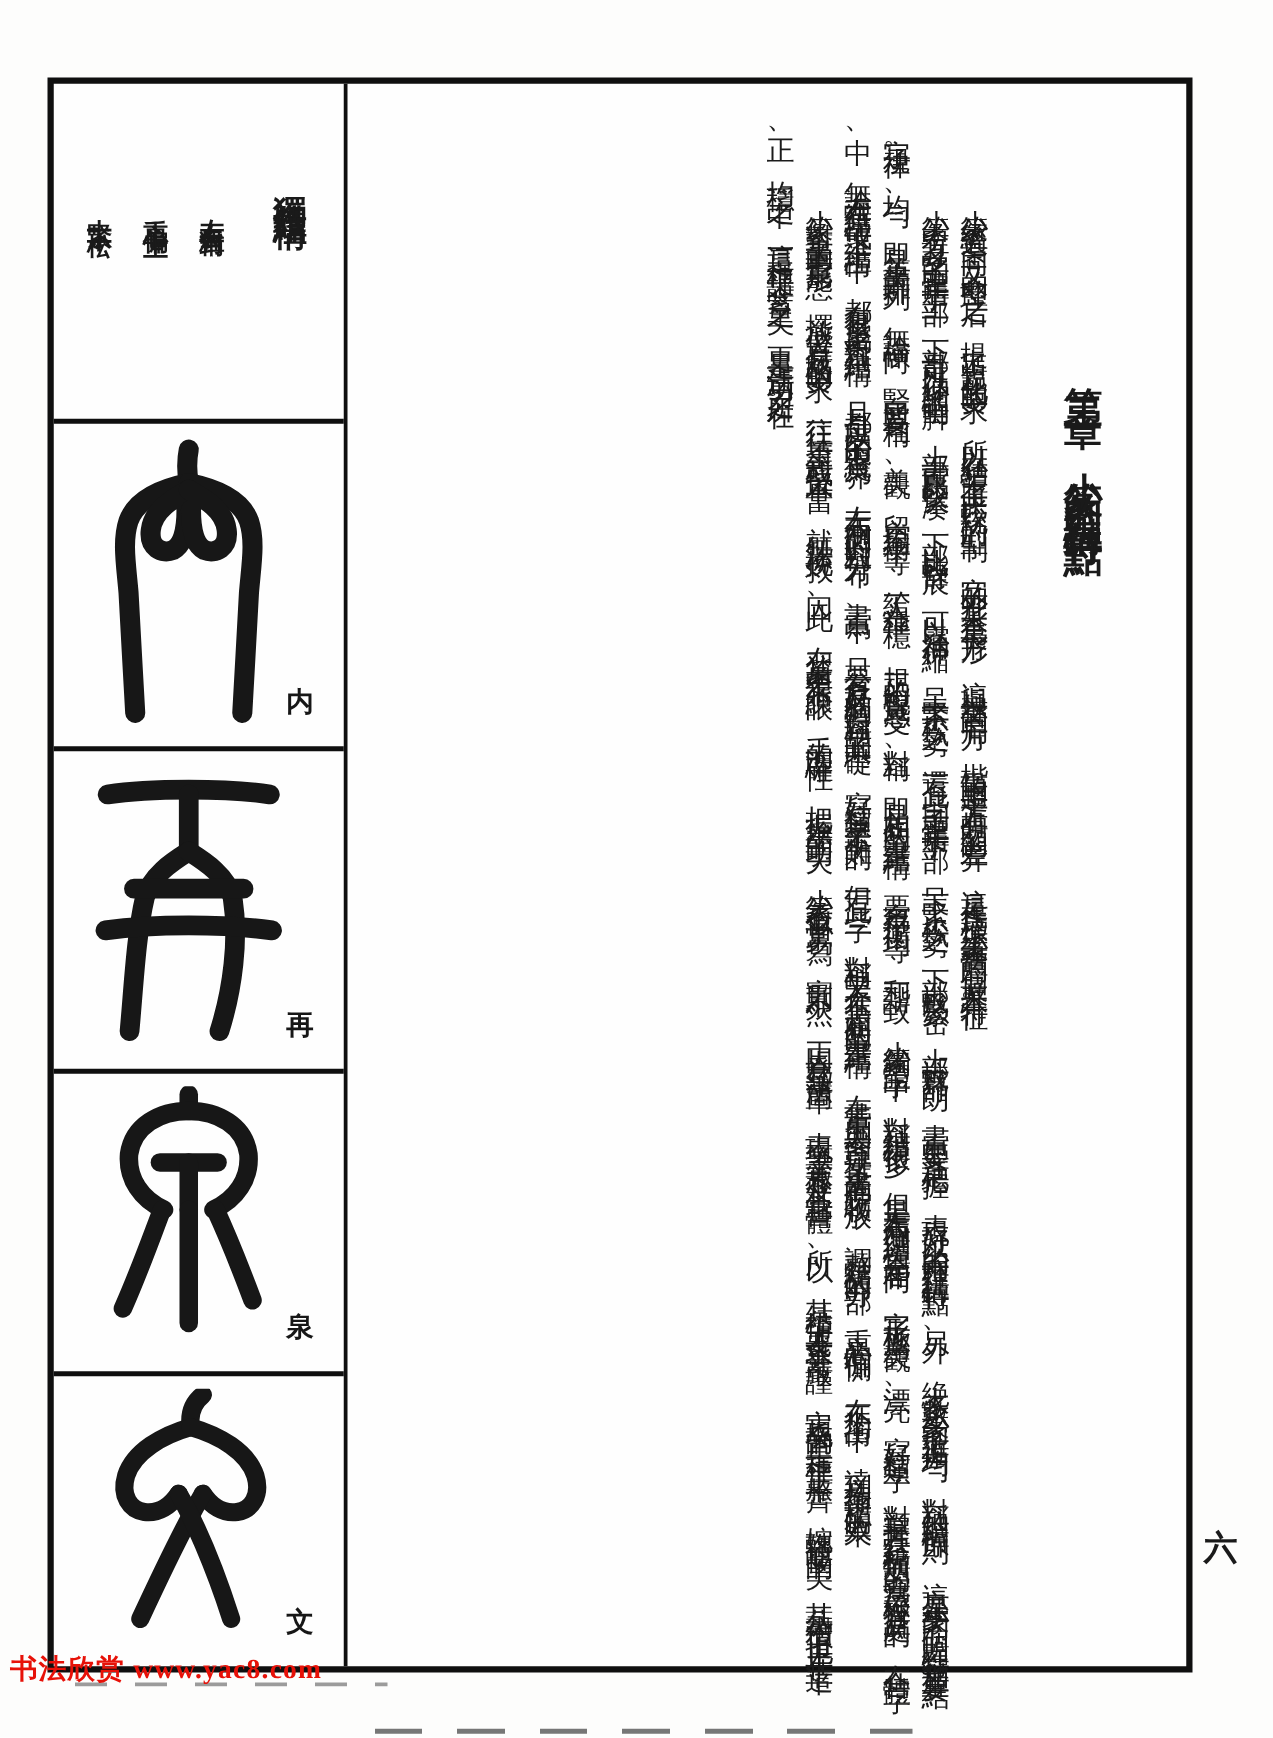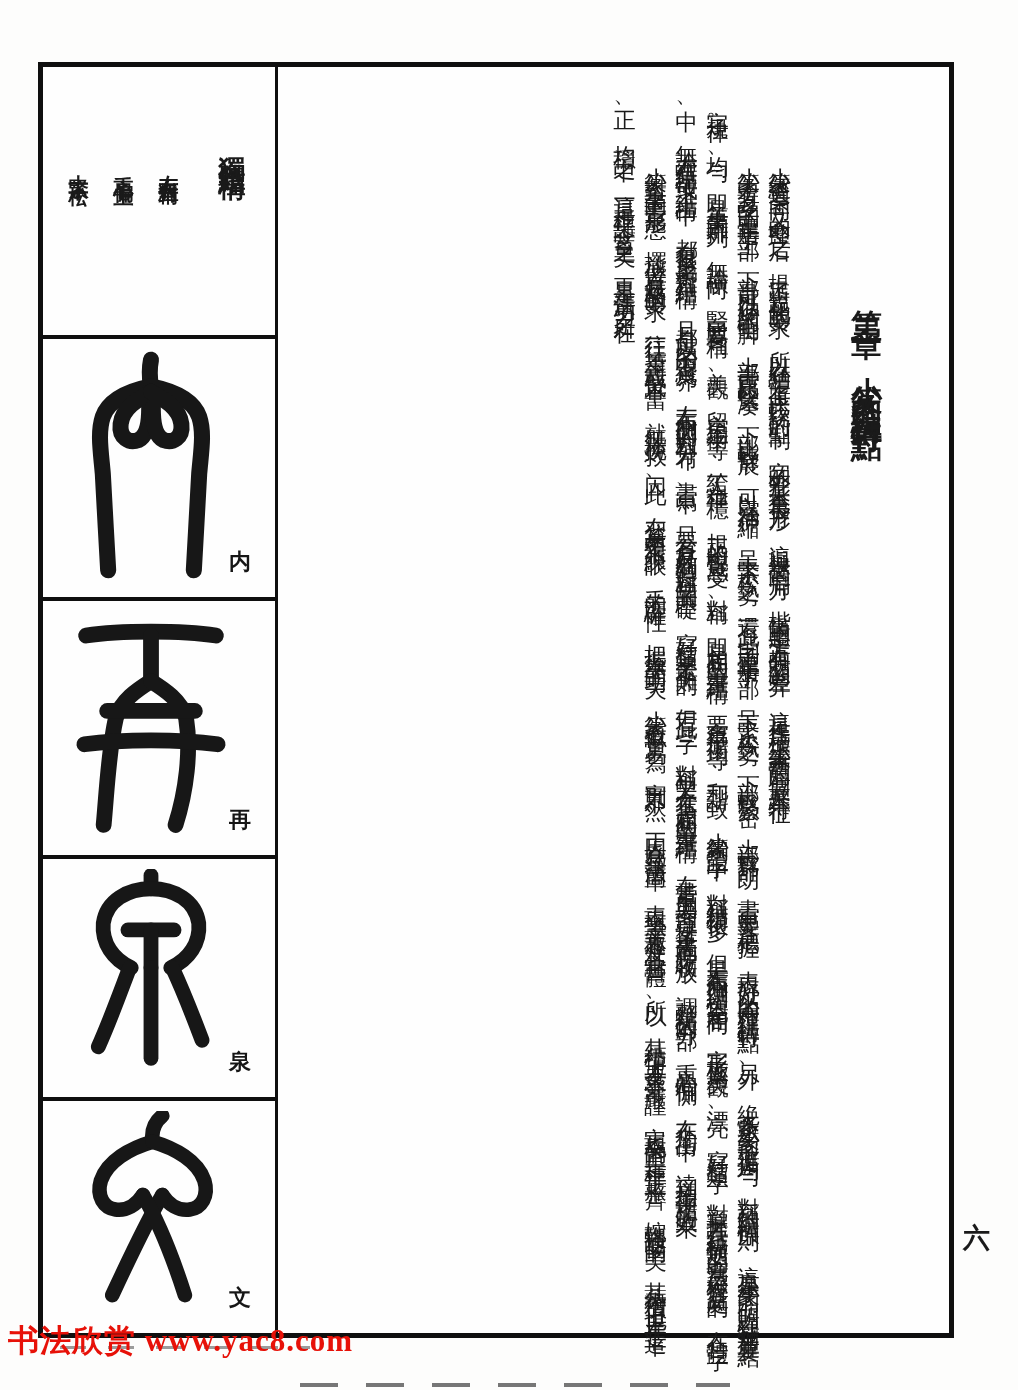--- a/index.html
+++ b/index.html
@@ -66,21 +66,21 @@
     font-weight:500;
   }
 
   
   .page-number{
     position:absolute;left:963px;top:1220px;
     font-size:27px;color:#1a1a1a;font-weight:bold;
   }
   .watermark{
     position:absolute;left:8px;top:1320px;
-    font-size:31px;font-weight:bold;color:#e71108;
+    font-size:22px;font-weight:bold;color:#e71108;
     letter-spacing:1px;white-space:nowrap;z-index:5;
   }
   .artifact-1{
     position:absolute;left:300px;top:1383px;width:430px;height:4px;opacity:.65;
     background:repeating-linear-gradient(90deg,#2e2e2e 0 38px,transparent 38px 66px);
   }
   .artifact-2{
     position:absolute;left:60px;top:1346px;width:250px;height:3px;opacity:.5;
     background:repeating-linear-gradient(90deg,#3a3a3a 0 26px,transparent 26px 48px);
   }

